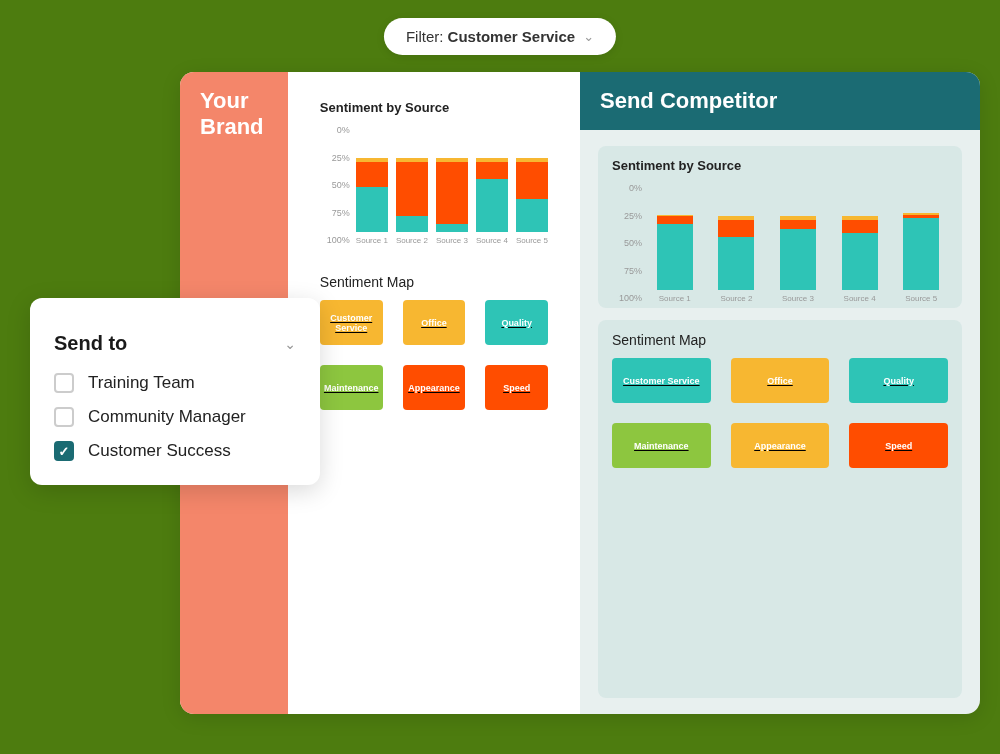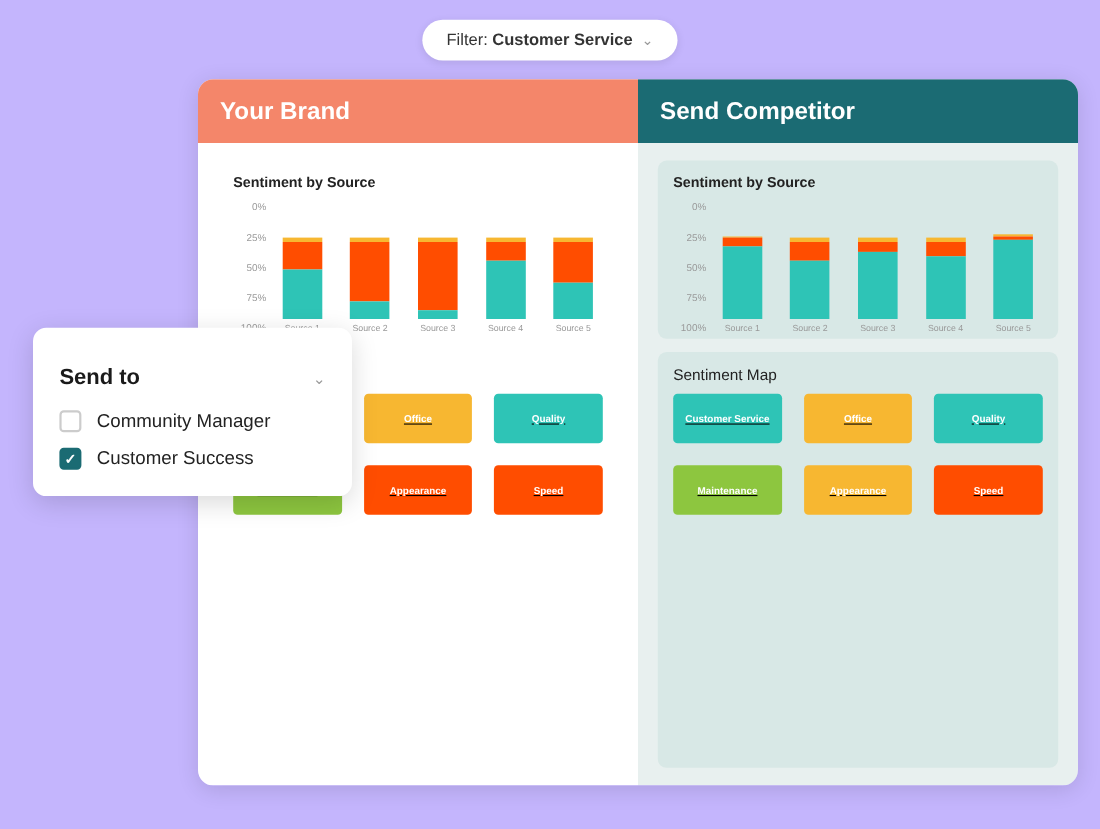--- a/index.html
+++ b/index.html
@@ -8,21 +8,21 @@
       font-family: -apple-system, BlinkMacSystemFont, 'Segoe UI', sans-serif;
       width: 1000px;
       height: 754px;
       overflow: hidden;
       position: relative;
     }
 
     .page-wrapper {
       width: 1000px;
       height: 754px;
-      background: #c4b5fd;
+      background: #4d7c0f;
       position: relative;
     }
 
     
     .filter-bar {
       position: absolute;
       top: 18px;
       left: 50%;
       transform: translateX(-50%);
       background: white;
@@ -56,21 +56,21 @@
       border-radius: 14px;
       overflow: hidden;
       box-shadow: 0 4px 20px rgba(0,0,0,0.12);
     }
 
     
     .brand-column {
       flex: 1;
       background: white;
       display: flex;
-      flex-direction: column;
+      flex-direction: row;
     }
     .brand-header {
       background: #f4866a;
       padding: 16px 20px;
     }
     .brand-header-title {
       color: white;
       font-size: 22px;
       font-weight: 700;
     }
@@ -460,20 +460,24 @@
   </div>
 
   <div class="send-to-overlay">
     <div class="send-to-header">
       <span class="send-to-title">Send to</span>
       <span class="send-to-chevron">⌄</span>
     </div>
     <div id="send-to-items">
         <div class="send-to-item">
           <div class="checkbox"></div>
+          <span class="send-to-item-label">Training Team</span>
+        </div>
+        <div class="send-to-item">
+          <div class="checkbox"></div>
           <span class="send-to-item-label">Community Manager</span>
         </div>
         <div class="send-to-item">
           <div class="checkbox checked"></div>
           <span class="send-to-item-label">Customer Success</span>
         </div>
       </div>
   </div>
 </div>
 

